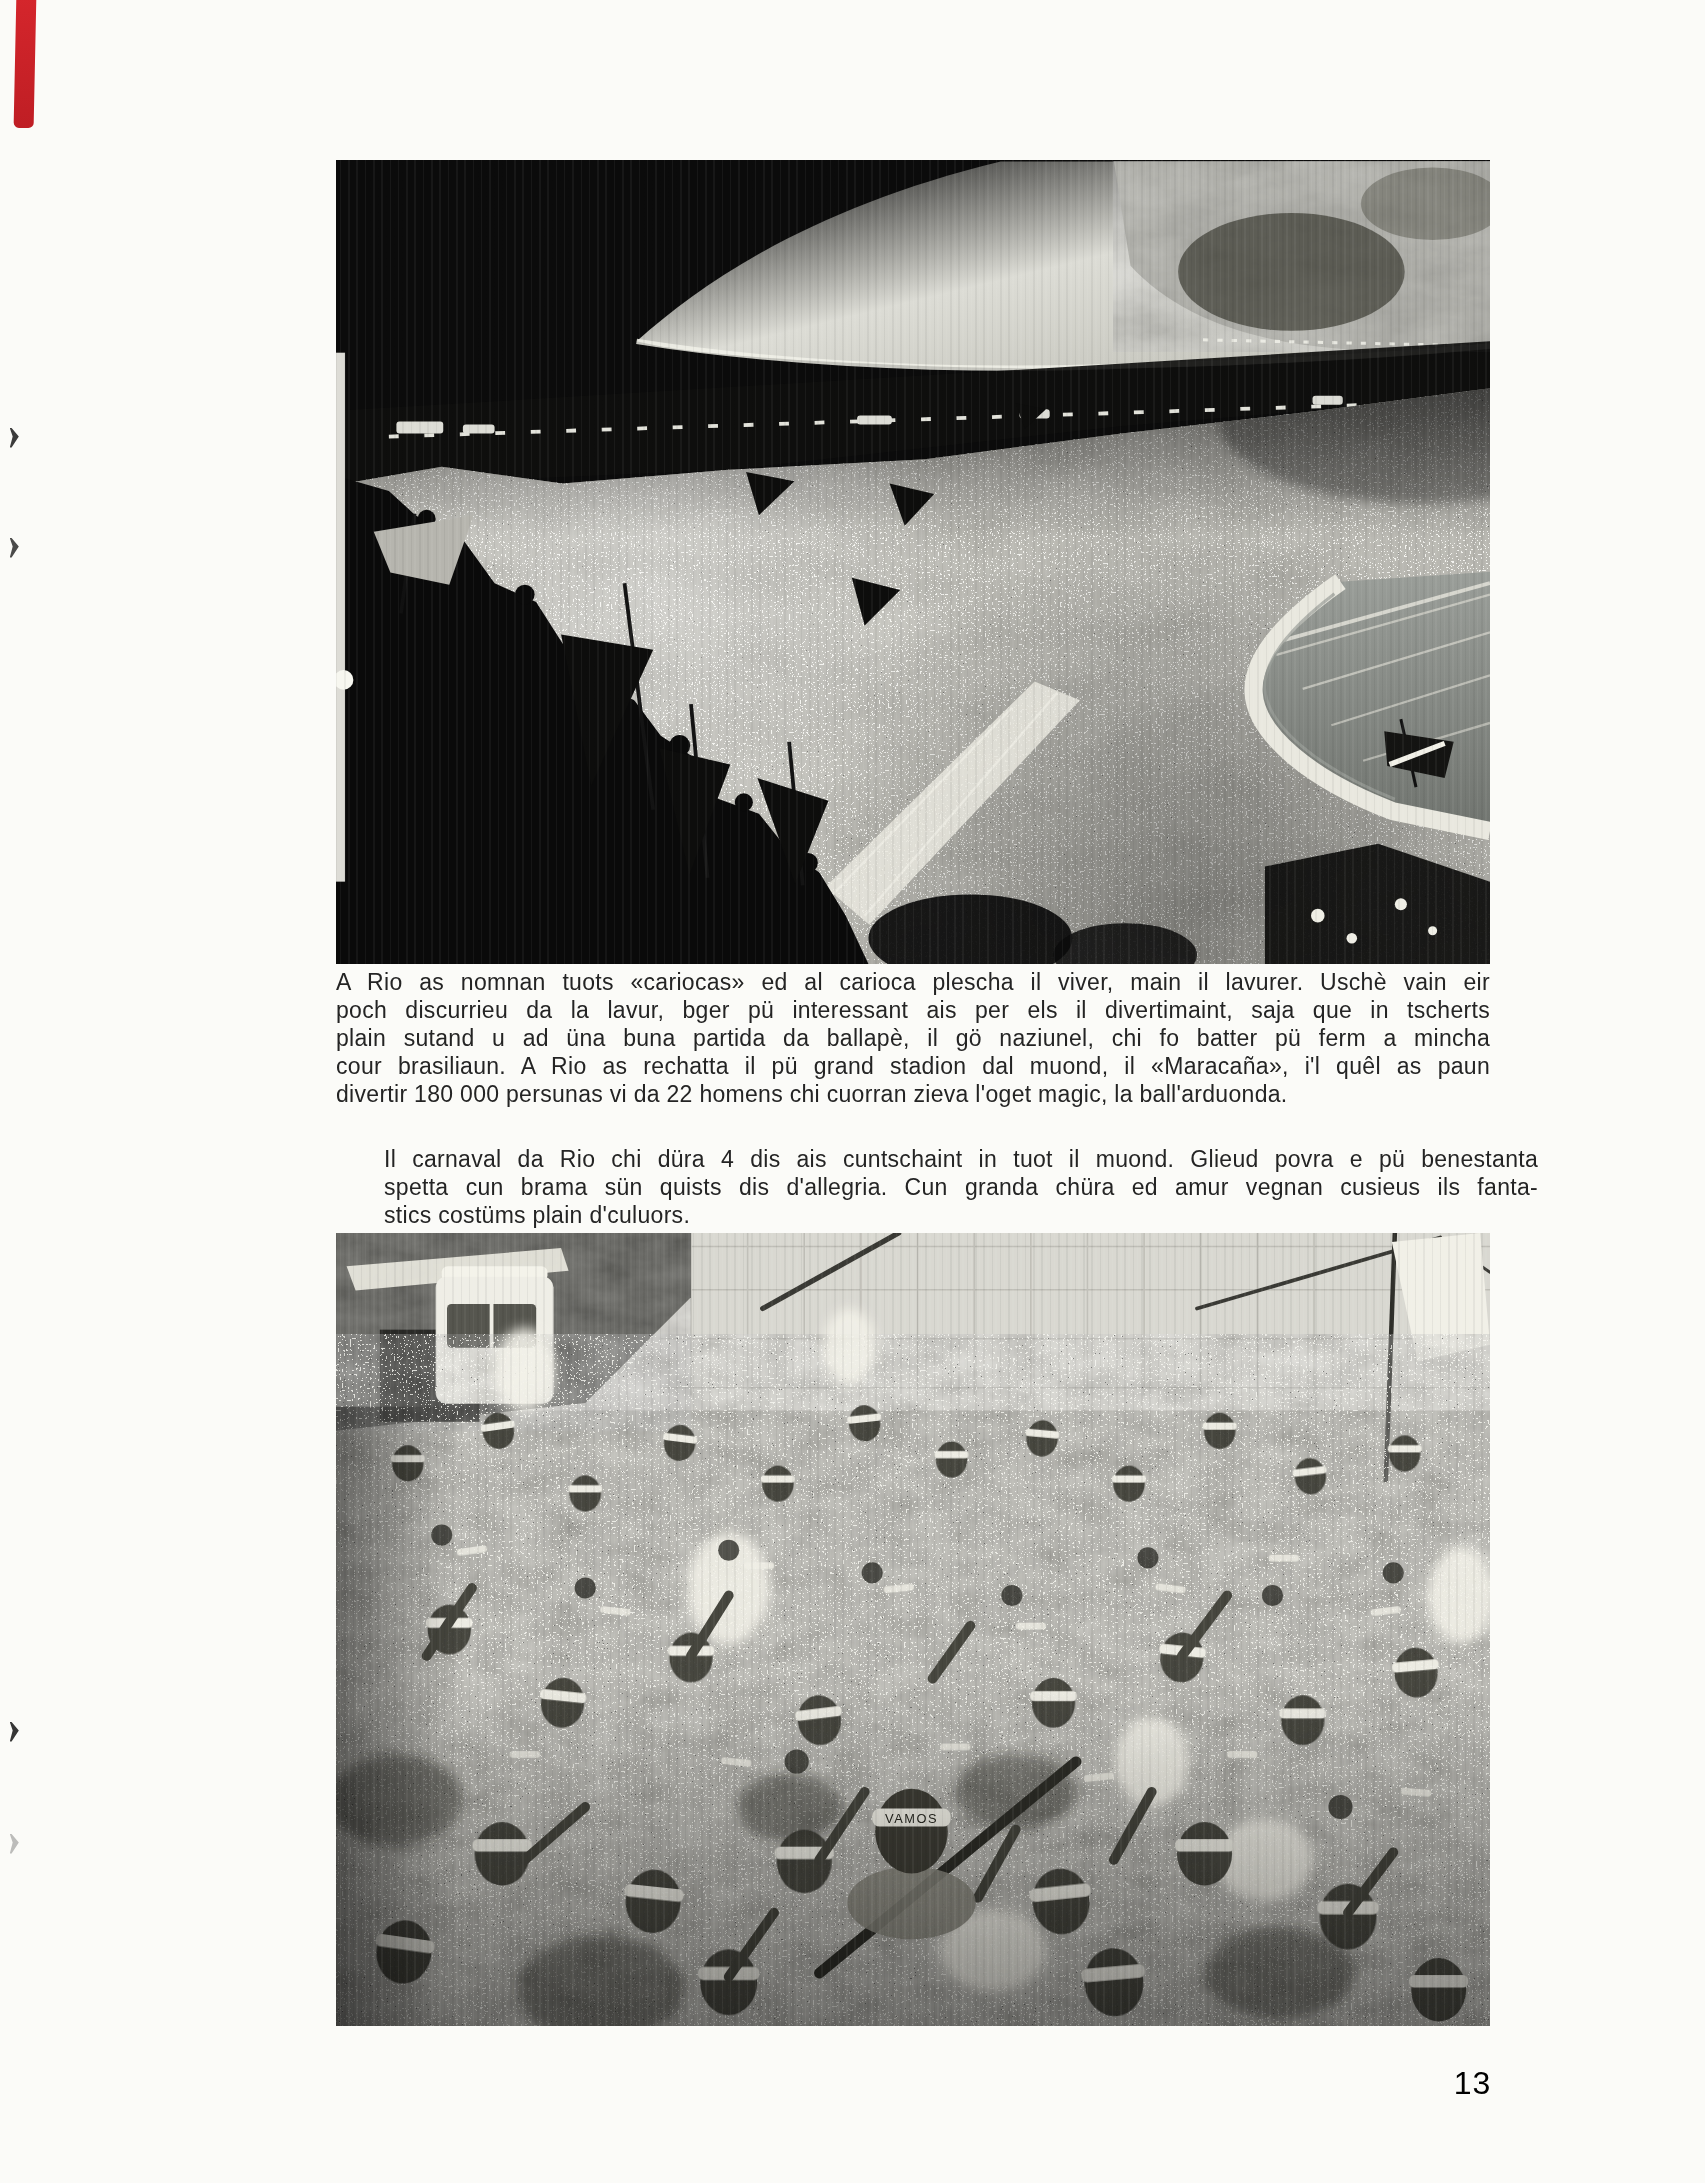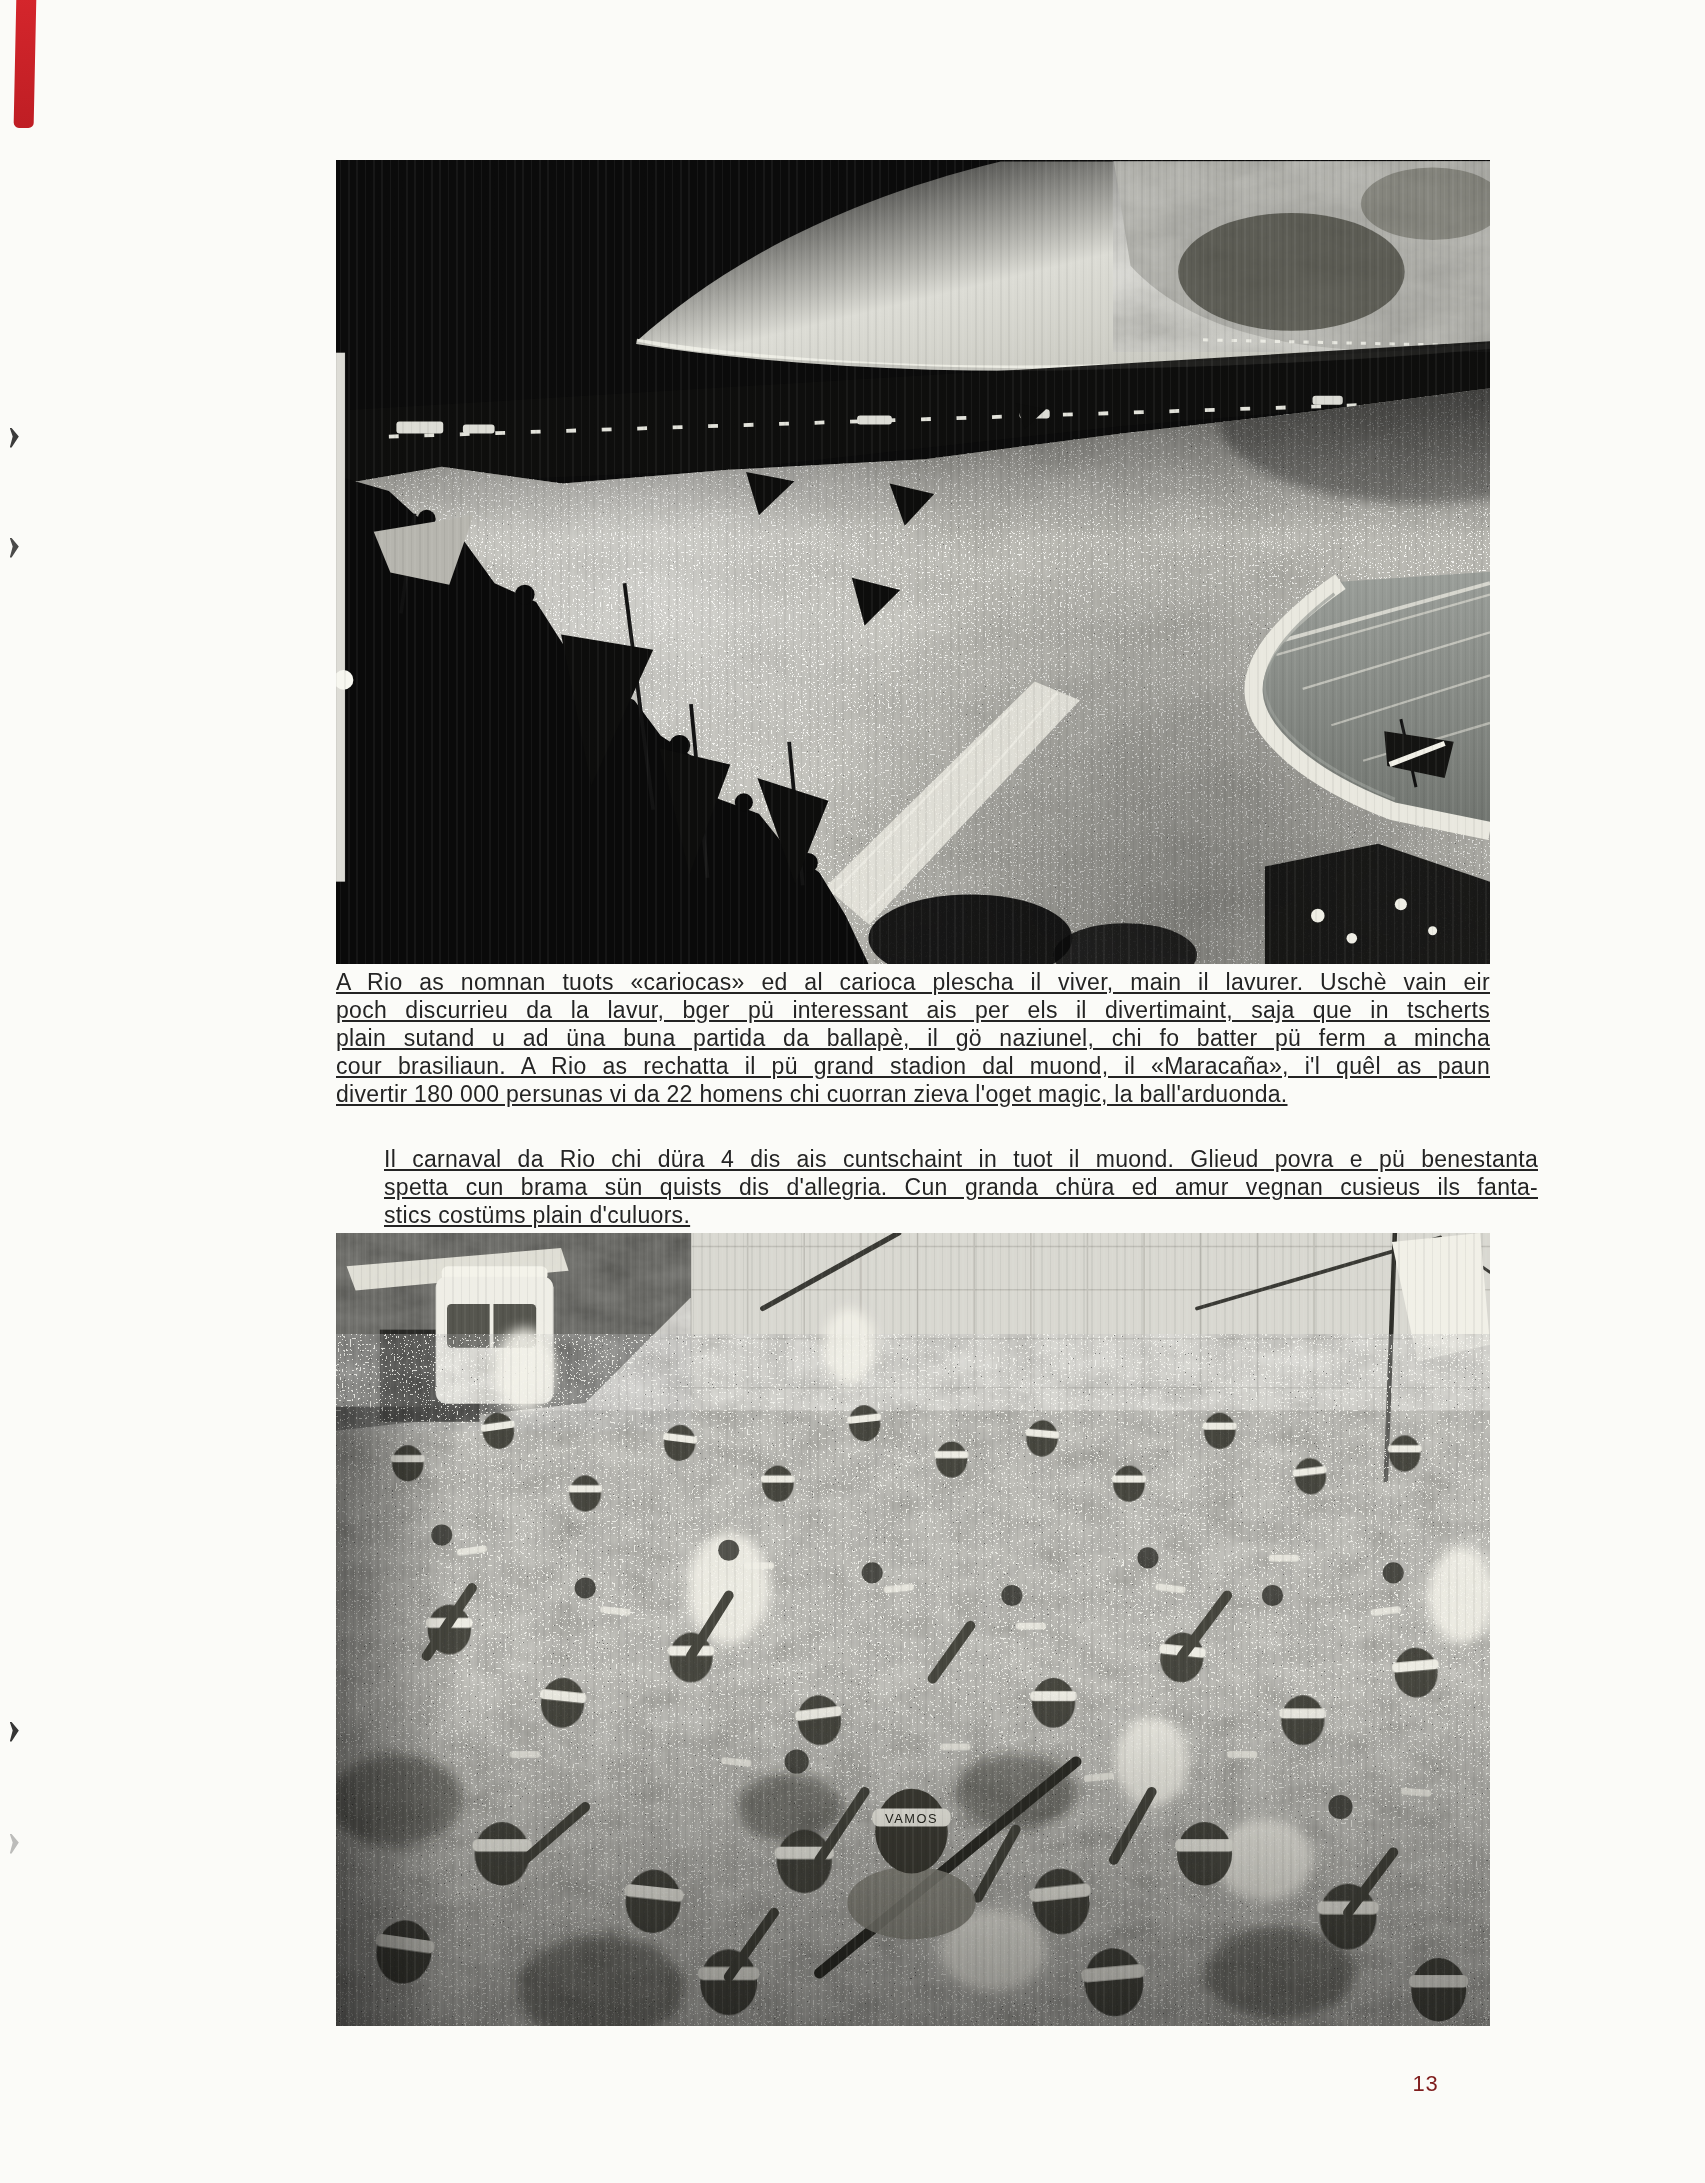--- a/index.html
+++ b/index.html
@@ -16,28 +16,28 @@
   .tick.t4{left:9.8px;top:1834px;opacity:.30;}
   .photo{position:absolute;left:336px;width:1154px;background:#0b0b0b;}
   .photo svg{display:block;width:100%;height:100%;}
   .photo::after{content:"";position:absolute;inset:0;pointer-events:none;
     background:repeating-linear-gradient(90deg,
       rgba(10,10,10,.05) 0 1.5px, rgba(0,0,0,0) 1.5px 3.8px,
       rgba(255,255,250,.05) 3.8px 5.3px, rgba(0,0,0,0) 5.3px 8.3px);}
   .photo-stadium{top:160px;height:804px;}
   .photo-carnival{top:1233px;height:793px;}
   .para{position:absolute;left:336px;width:1154px;color:#242424;
-        font-size:23px;line-height:28px;letter-spacing:0.3px;text-decoration:underline;}
+        font-size:23px;line-height:28px;letter-spacing:0.3px;}
   .para .ln{text-align:justify;text-align-last:justify;white-space:normal;}
   .para .ln.last{text-align-last:left;}
   .para-1{top:968px;}
   .para-2{top:1145px;margin-left:48px;}
   .page-number{position:absolute;left:1360px;top:2067px;width:131px;
-        text-align:center;font-size:22px;line-height:33px;letter-spacing:0.8px;
-        color:#7f1d1d;}
+        text-align:right;font-size:32px;line-height:33px;letter-spacing:0.8px;
+        color:#000000;}
 </style>
 </head>
 <body>
 
 <div class="red-mark"></div>
 <div class="tick t1"></div>
 <div class="tick t2"></div>
 <div class="tick t3"></div>
 <div class="tick t4"></div>
 

